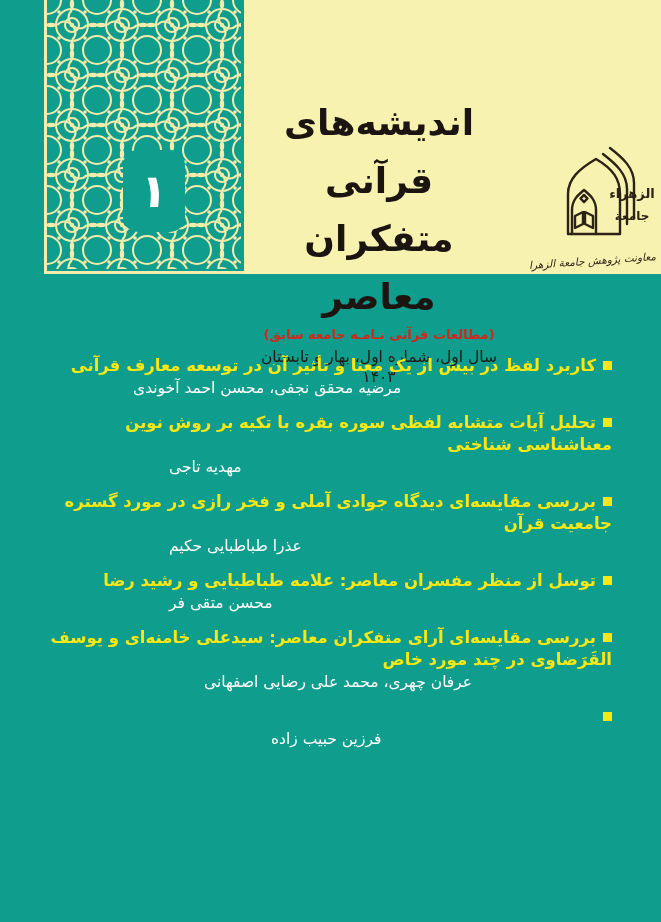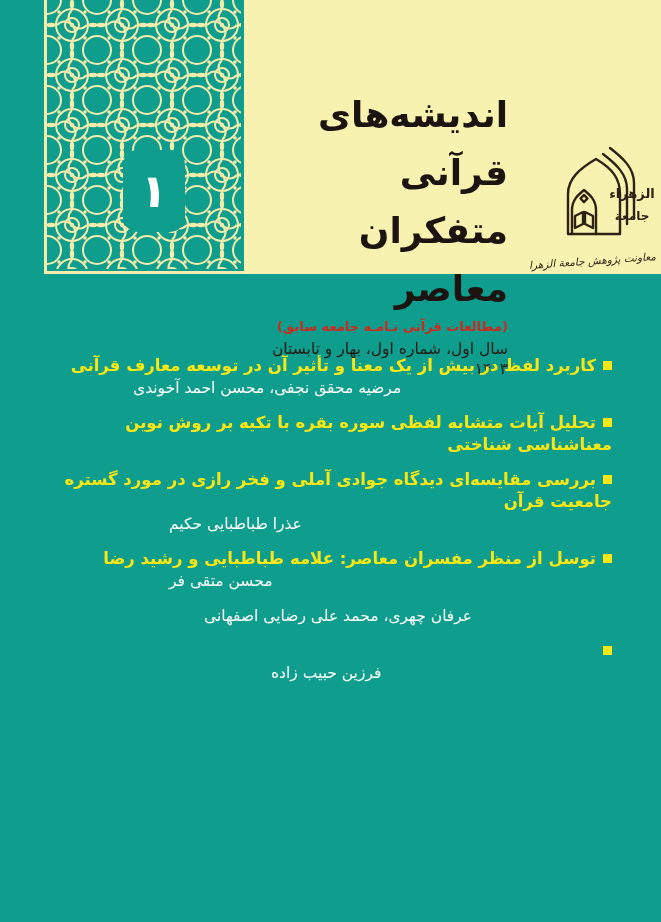--- a/index.html
+++ b/index.html
@@ -29,22 +29,22 @@
     background:#0f9d8d;border-radius:15px;
     display:flex;align-items:center;justify-content:center;
   }
   .issue-badge .num{
     color:#ffffff;font-size:46px;font-weight:bold;
     transform:skewX(-6deg);line-height:1;
   }
 
   
   .header-text{
-    position:absolute;left:250px;top:86px;width:258px;
-    text-align:right;direction:rtl;
+    position:absolute;left:250px;top:94px;width:258px;
+    text-align:center;direction:rtl;
   }
   .journal-title{
     color:#1b1410;font-weight:bold;font-size:36px;line-height:58px;
     letter-spacing:-1px;margin:0;
   }
   .journal-subtitle{
     color:#cd2a1e;font-weight:bold;font-size:13px;line-height:17px;
   }
   .issue-info{
     color:#221a12;font-size:15.5px;line-height:20px;margin-top:4px;
@@ -157,30 +157,32 @@
     <div class="logo-caption">معاونت پژوهش جامعة الزهرا</div>
   </div>
 
   <ul class="article-list">
     <li class="article a1">
       <div class="article-title"><span class="bullet"></span><span>کاربرد لفظ در بیش از یک معنا و تأثیر آن در توسعه معارف قرآنی</span></div>
       <div class="article-authors">مرضیه محقق نجفی، محسن احمد آخوندی</div>
     </li>
     <li class="article a2">
       <div class="article-title"><span class="bullet"></span><span>تحلیل آیات متشابه لفظی سوره بقره با تکیه بر روش نوین معناشناسی شناختی</span></div>
+      <div class="article-authors">مهدیه تاجی</div>
     </li>
     <li class="article a3">
       <div class="article-title"><span class="bullet"></span><span>بررسی مقایسه‌ای دیدگاه جوادی آملی و فخر رازی در مورد گستره جامعیت قرآن</span></div>
       <div class="article-authors">عذرا طباطبایی حکیم</div>
     </li>
     <li class="article a4">
       <div class="article-title"><span class="bullet"></span><span>توسل از منظر مفسران معاصر: علامه طباطبایی و رشید رضا</span></div>
       <div class="article-authors">محسن متقی فر</div>
     </li>
     <li class="article a5">
+      <div class="article-title"><span class="bullet"></span><span>بررسی مقایسه‌ای آرای متفکران معاصر: سیدعلی خامنه‌ای و یوسف القَرَضاوی در چند مورد خاص</span></div>
       <div class="article-authors">عرفان چهری، محمد علی رضایی اصفهانی</div>
     </li>
     <li class="article a6">
       <div class="article-title"><span class="bullet"></span></div>
       <div class="article-authors">فرزین حبیب زاده</div>
     </li>
   </ul>
 
 </div>
 

